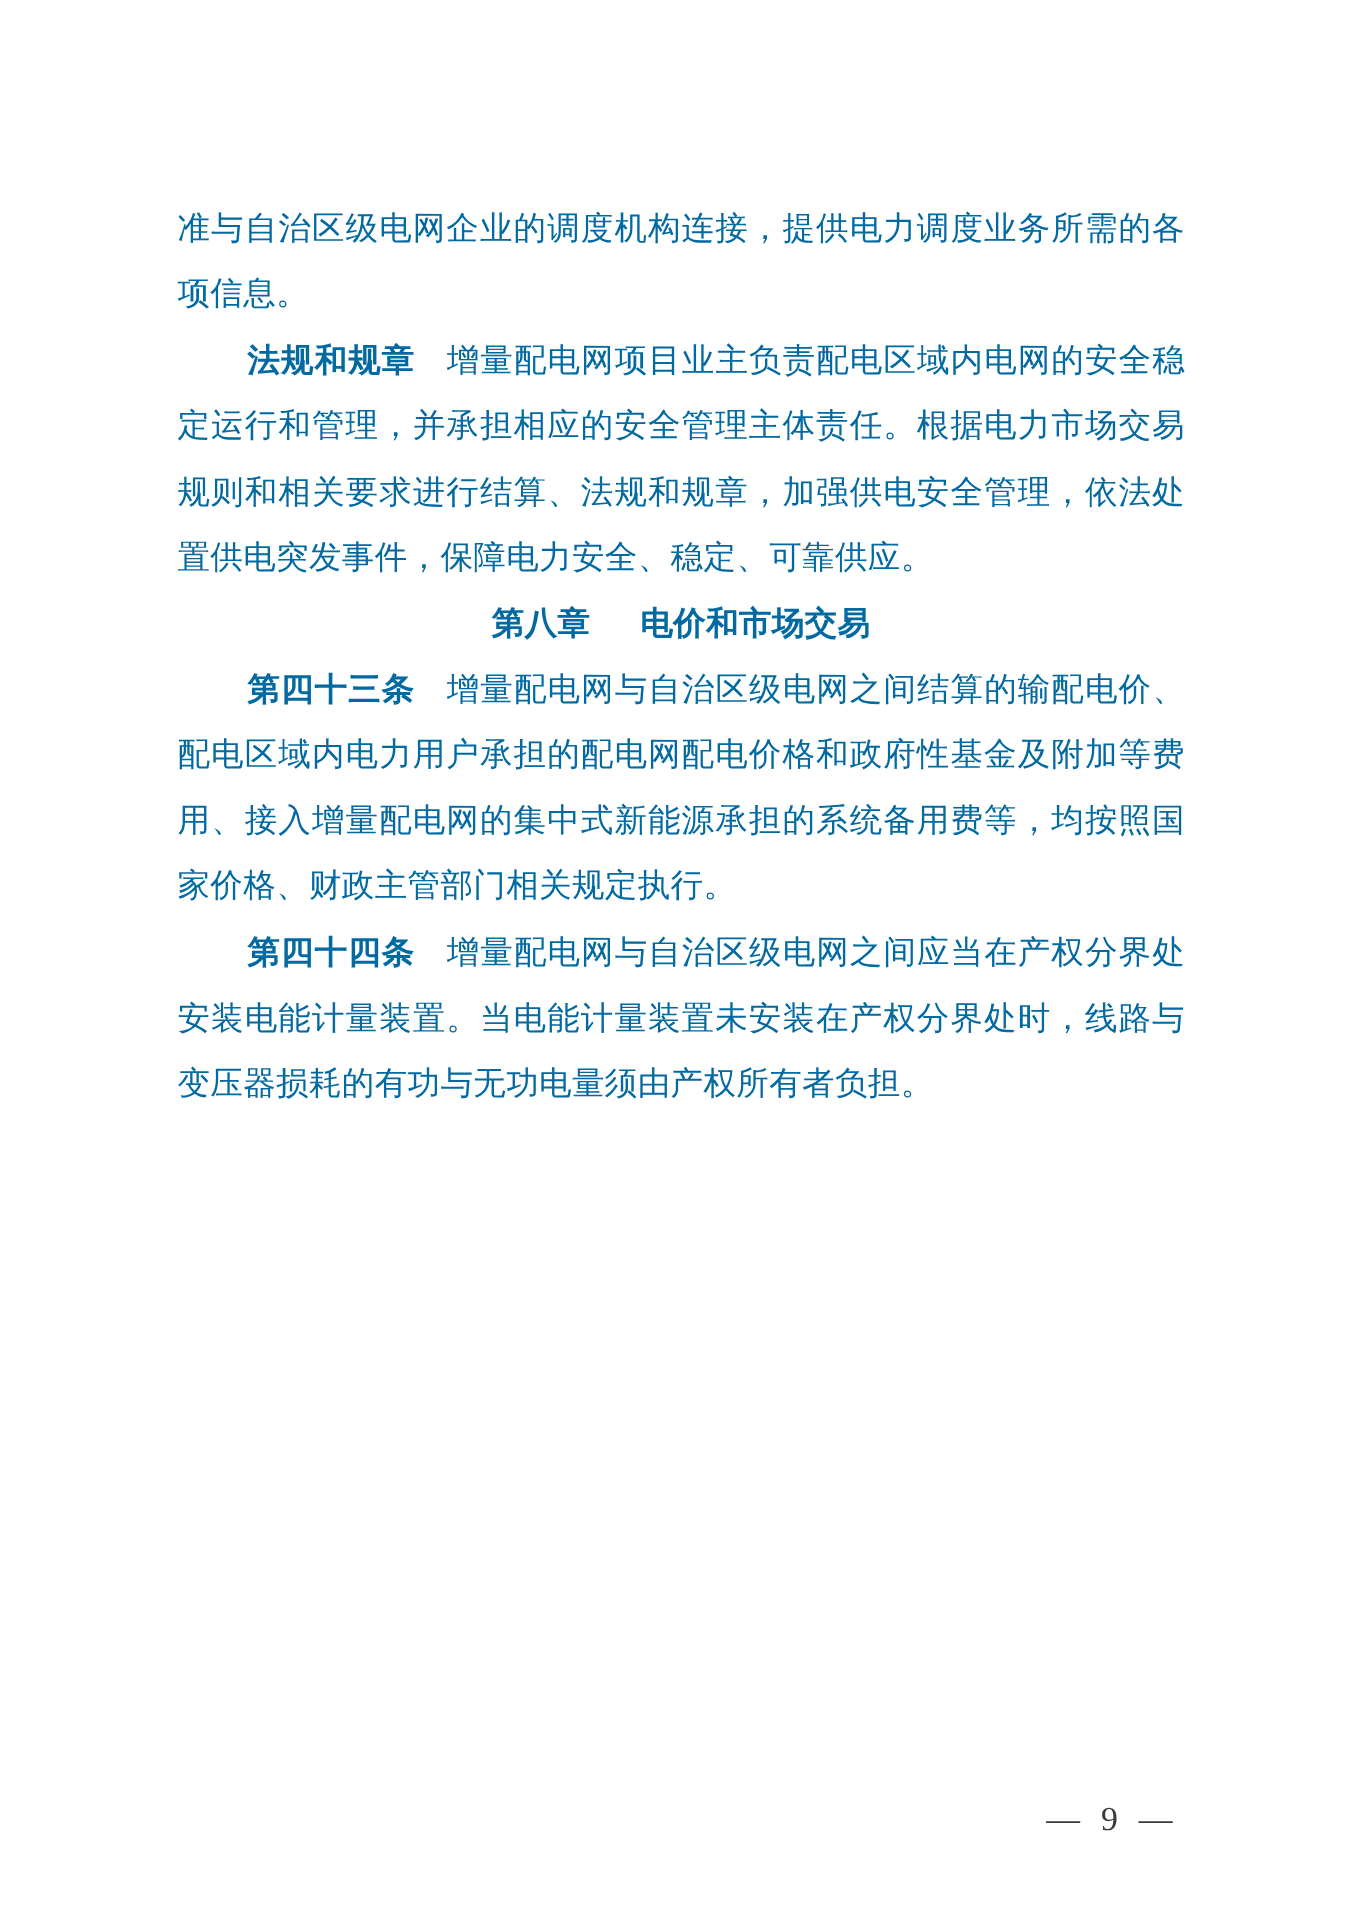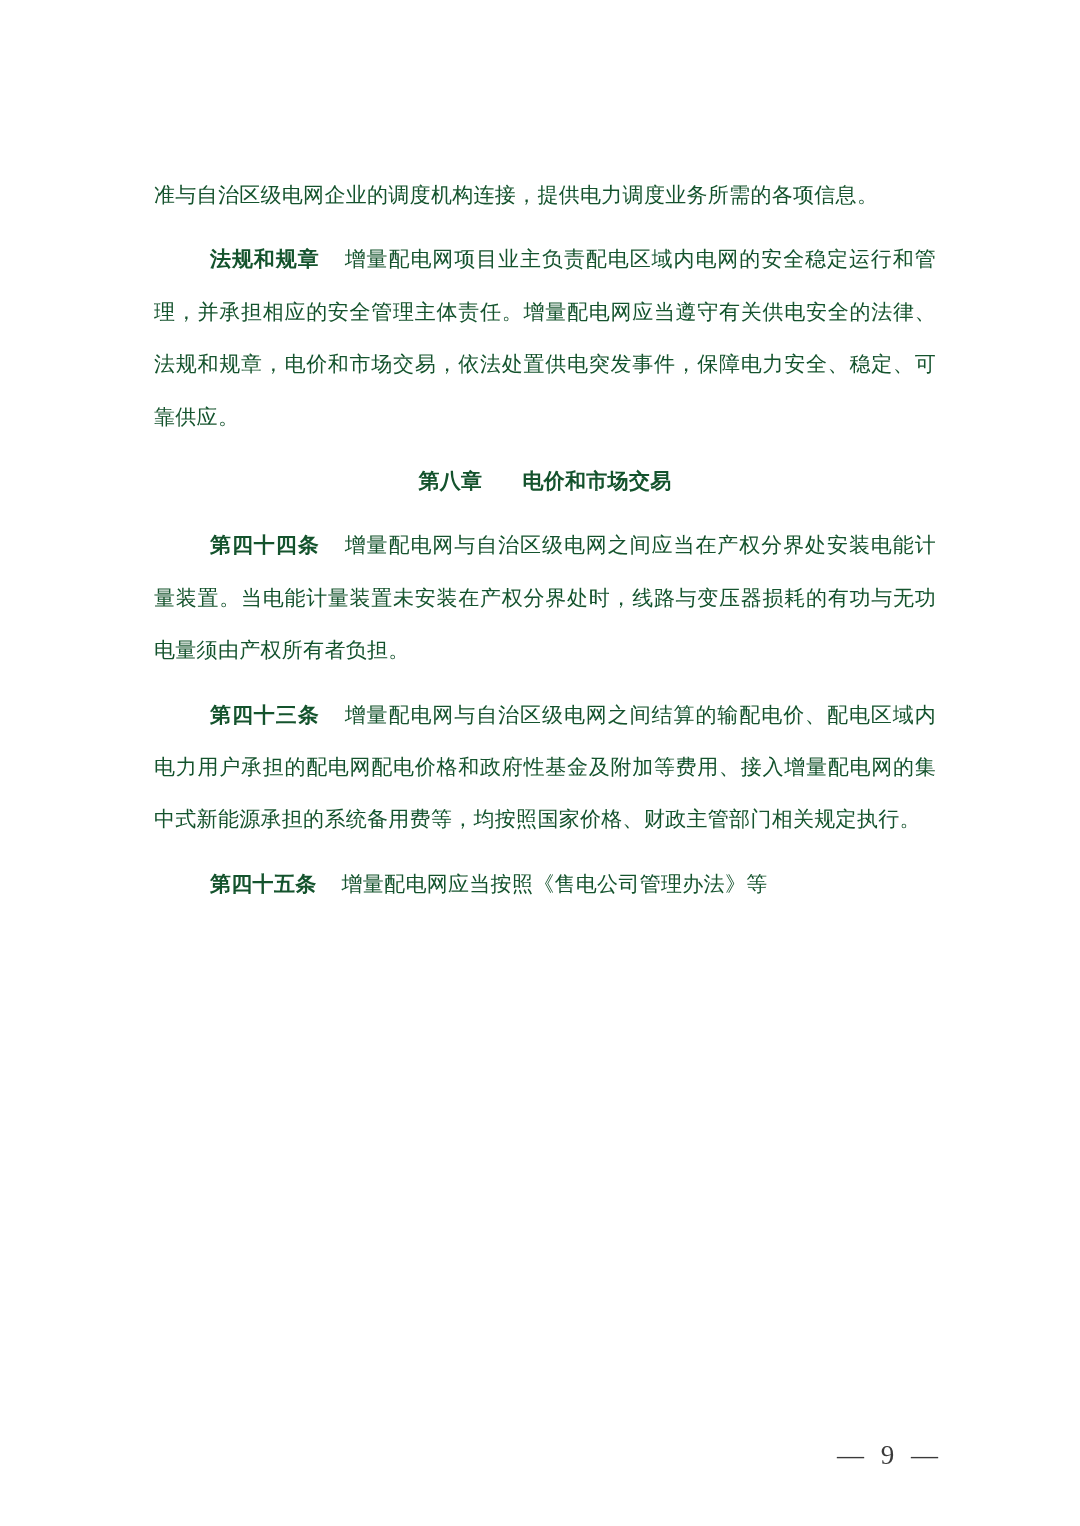--- a/index.html
+++ b/index.html
@@ -16,27 +16,27 @@
     font-family: "Liberation Serif", "DejaVu Serif", serif;
     color: #1d1d1d;
   }
   .content {
     position: absolute;
     left: 142px;
     top: 157px;
     width: 806px;
   }
   .content p {
-    margin: 12px;
-    font-size: 21px;
+    margin: 0;
+    font-size: 26px;
     line-height: 52.4px;
     letter-spacing: 0.3px;
     text-align: justify;
     text-align-last: left;
-    color: #14532d;
+    color: #0369a1;
   }
   .indent {
     text-indent: 56px;
   }
   .lbl {
     font-weight: 700;
     font-family: "Liberation Sans", "DejaVu Sans", sans-serif;
     margin-right: 25px;
   }
   .chapter {
@@ -62,36 +62,33 @@
 </head>
 <body>
 
 <div class="page">
   <div class="content">
 
     <p>准与自治区级电网企业的调度机构连接，提供电力调度业务所需的各项信息。</p>
 
 
     <p class="indent">
-      <span class="lbl">法规和规章</span><span>增量配电网项目业主负责配电区域内电网的安全稳定运行和管理，并承担相应的安全管理主体责任。增量配电网应当遵守有关供电安全的法律、法规和规章，电价和市场交易，依法处置供电突发事件，保障电力安全、稳定、可靠供应。</span>
+      <span class="lbl">法规和规章</span><span>增量配电网项目业主负责配电区域内电网的安全稳定运行和管理，并承担相应的安全管理主体责任。根据电力市场交易规则和相关要求进行结算、法规和规章，加强供电安全管理，依法处置供电突发事件，保障电力安全、稳定、可靠供应。</span>
     </p>
 
     <p class="chapter">
       <span class="chapter-num">第八章</span><span>电价和市场交易</span>
     </p>
 
 
     <p class="indent">
-      <span class="lbl">第四十四条</span><span>增量配电网与自治区级电网之间应当在产权分界处安装电能计量装置。当电能计量装置未安装在产权分界处时，线路与变压器损耗的有功与无功电量须由产权所有者负担。</span>
-    </p>
-
-    <p class="indent">
       <span class="lbl">第四十三条</span><span>增量配电网与自治区级电网之间结算的输配电价、配电区域内电力用户承担的配电网配电价格和政府性基金及附加等费用、接入增量配电网的集中式新能源承担的系统备用费等，均按照国家价格、财政主管部门相关规定执行。</span>
     </p>
 
     <p class="indent">
-      <span class="lbl">第四十五条</span><span>增量配电网应当按照《售电公司管理办法》等</span>
+      <span class="lbl">第四十四条</span><span>增量配电网与自治区级电网之间应当在产权分界处安装电能计量装置。当电能计量装置未安装在产权分界处时，线路与变压器损耗的有功与无功电量须由产权所有者负担。</span>
     </p>
+
 
   </div>
 
   <div class="footer">— 9 —</div>
 </div>
 
 </body></html>

